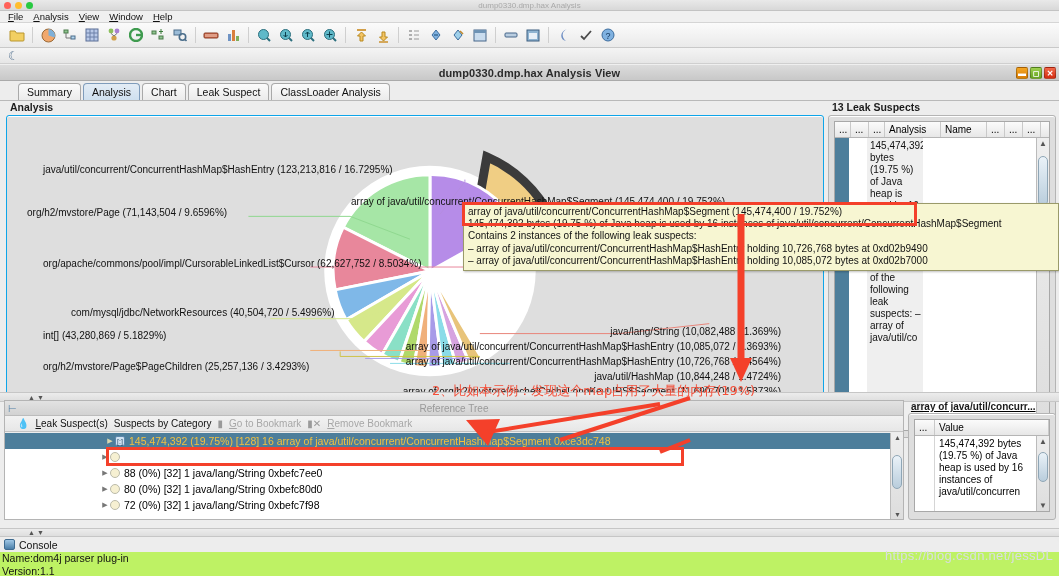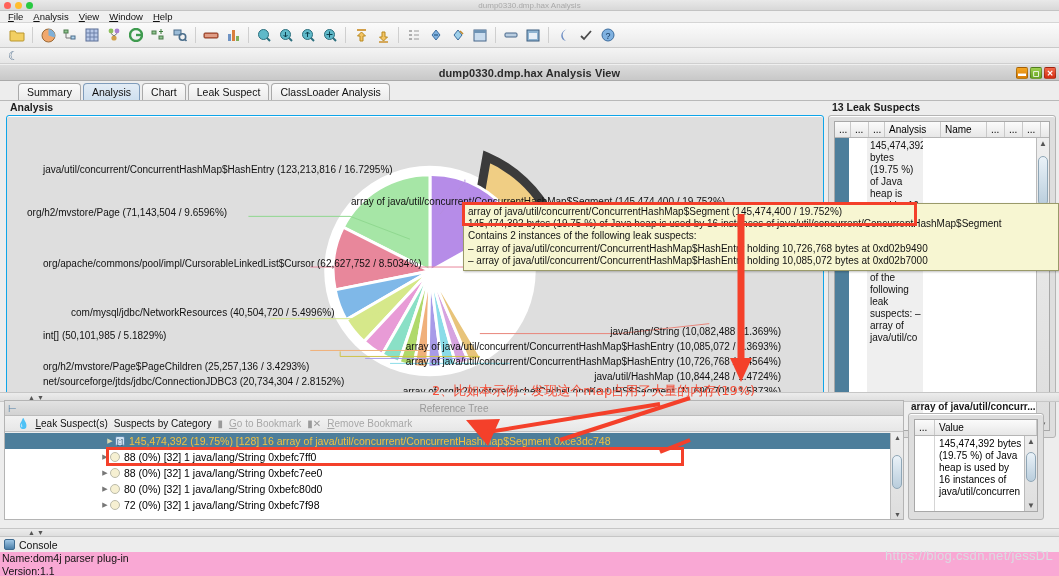--- a/index.html
+++ b/index.html
@@ -162,33 +162,33 @@
   .tree-row.sel .tri{ color:#d8d8b0; }
   .bullet{ display:inline-block; width:10px; height:10px; border-radius:50%;
            background:#f6f0d2; border:1px solid #bba; margin-right:4px; }
   .bullet.sq{ border-radius:2px; background:#cfe2f2; border-color:#5d87ad; color:#2a4d6b;
               font-size:7px; line-height:9px; text-align:center; }
   .tree-vscroll{ position:absolute; right:0; top:32px; bottom:0; width:13px;
                  background:linear-gradient(#eee,#ddd); border-left:1px solid #bbb; }
   .tree-vscroll .knob{ position:absolute; left:1px; top:22px; width:10px; height:34px; border-radius:5px;
                  background:linear-gradient(#eaf2f8,#b9cddc); border:1px solid #8fa6b6; }
   
-  .detail-pane{ position:absolute; left:908px; top:408px; width:136px; height:120px; }
+  .detail-pane{ position:absolute; left:908px; top:408px; width:148px; height:120px;text-decoration:underline; }
   .detail-title{ font-size:10px; font-weight:bold; color:#1b1b1b; padding-left:3px; line-height:13px;
                  white-space:nowrap; overflow:hidden; }
   .detail-body{ position:absolute; left:0; top:13px; right:0; bottom:0; background:#DEDEDE;
                 border:1px solid #b4b4b4; border-radius:3px; box-shadow:inset 0 1px 0 #fff; }
   .detail-tbl{ position:absolute; left:5px; top:5px; right:5px; bottom:7px; background:#fff; border:1px solid #a8a8a8; }
   
   .console{ position:absolute; left:0; top:530px; width:1059px; height:46px; background:#EDEDED; }
   .console-head{ height:15px; display:flex; align-items:center; gap:4px; padding-left:4px; }
   .console-ico{ width:11px;height:11px;border-radius:2px;
                 background:linear-gradient(#9fc7e6,#4a7ea8); border:1px solid #3f6b90; }
   .console-title{ font-size:10.5px; color:#111; }
-  .console-body{ position:absolute; left:0; top:15px; right:0; bottom:0; background:#f9a8d4;
+  .console-body{ position:absolute; left:0; top:15px; right:0; bottom:0; background:#bef264;
                  font-size:10.5px; padding-left:2px; line-height:12.5px; color:#111; }
   .watermark{ position:absolute; right:6px; top:548px; font-size:13px; color:#d9dde2;
               letter-spacing:.3px; font-family:"Liberation Sans", sans-serif; }
   
   .redbox{ position:absolute; border:3px solid #f4402a; z-index:60; pointer-events:none; }
   .redarrow{ position:absolute; z-index:61; pointer-events:none; }
   .cn-note{ position:absolute; z-index:62; font-size:13px; color:#f4503a;
             font-family:"DejaVu Sans", sans-serif; white-space:nowrap; }
   .mini-arrows{ font-size:7px; color:#555; letter-spacing:2px; }
 </style>
@@ -434,23 +434,22 @@
             <path d="M300 232 L420 232" stroke="#f0b07a"></path>
             <path d="M355 240 L460 240" stroke="#a89be8"></path>
             <path d="M380 245 L500 245" stroke="#8adce8"></path>
           </g>
         </svg>
 
         <div class="pielabel" style="left:32px;  top:44px;">java/util/concurrent/ConcurrentHashMap$HashEntry (123,213,816   / 16.7295%)</div>
         <div class="pielabel" style="left:16px;  top:87px;">org/h2/mvstore/Page (71,143,504   / 9.6596%)</div>
         <div class="pielabel" style="left:32px;  top:138px;">org/apache/commons/pool/impl/CursorableLinkedList$Cursor (62,627,752   / 8.5034%)</div>
         <div class="pielabel" style="left:32px;  top:187px;margin-left:28px;">com/mysql/jdbc/NetworkResources (40,504,720   / 5.4996%)</div>
-        <div class="pielabel" style="left:32px;  top:210px;">int[] (50,101,985   / 5.1829%)</div>
+        <div class="pielabel" style="left:32px;  top:210px;">int[] (43,280,869   / 5.1829%)</div>
         <div class="pielabel" style="left:32px;  top:241px;">org/h2/mvstore/Page$PageChildren (25,257,136   / 3.4293%)</div>
-        <div class="pielabel" style="left:32px;  top:256px;">net/sourceforge/jtds/jdbc/ConnectionJDBC3 (20,734,304   / 2.8152%)</div>
 
         <div class="pielabel" style="left:340px; top:76px; font-weight:normal;">array of java/util/concurrent/ConcurrentHashMap$Segment (145,474,400   / 19.752%)</div>
         <div class="pielabel" style="right:38px; top:206px;">java/lang/String (10,082,488   / 1.369%)</div>
         <div class="pielabel" style="right:38px; top:221px;">array of java/util/concurrent/ConcurrentHashMap$HashEntry (10,085,072   / 1.3693%)</div>
         <div class="pielabel" style="right:38px; top:236px;">array of java/util/concurrent/ConcurrentHashMap$HashEntry (10,726,768   / 1.4564%)</div>
         <div class="pielabel" style="right:38px; top:251px;">java/util/HashMap (10,844,248   / 1.4724%)</div>
         <div class="pielabel" style="right:38px; top:266px;">array of org/h2/mvstore/cache/CacheLongKeyLIRS$Segment (11,690,704   / 1.5873%)</div>
       </div>
 
       <div class="hscroll">
@@ -508,21 +507,20 @@
     </div>
     <div class="tree-area">
       <div class="tree-row sel" style="padding-left:100px;">
         <span class="tri">▶</span>
         <span class="bullet sq">[:]</span>
         <span>145,474,392 (19.75%) [128] 16 array of java/util/concurrent/ConcurrentHashMap$Segment 0xce3dc748</span>
       </div>
       <div class="tree-row" style="padding-left:95px;">
         <span class="tri">▶</span>
         <span class="bullet"></span>
-        <span>88 (0%) [32] 1 java/lang/String 0xbefc7ff0</span>
       </div>
       <div class="tree-row" style="padding-left:95px;">
         <span class="tri">▶</span>
         <span class="bullet"></span>
         <span>88 (0%) [32] 1 java/lang/String 0xbefc7ee0</span>
       </div>
       <div class="tree-row" style="padding-left:95px;">
         <span class="tri">▶</span>
         <span class="bullet"></span>
         <span>80 (0%) [32] 1 java/lang/String 0xbefc80d0</span>

